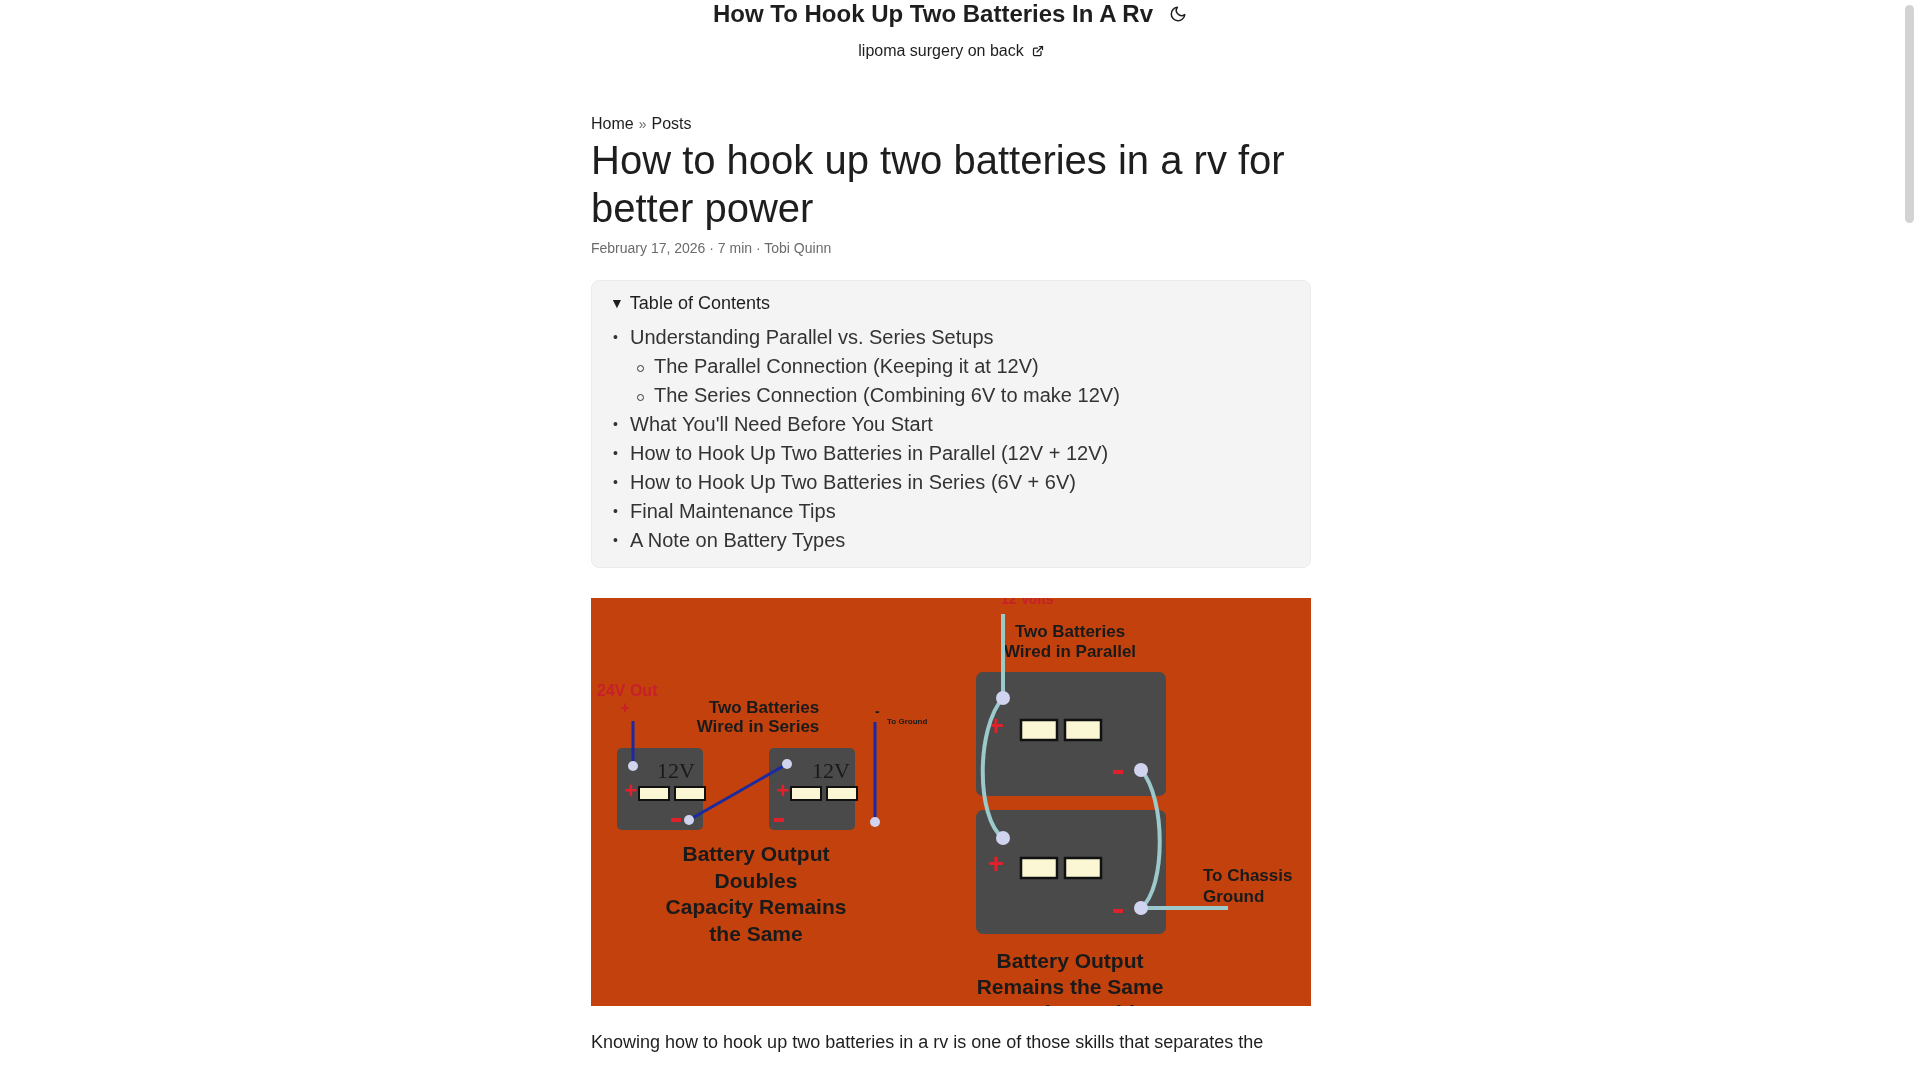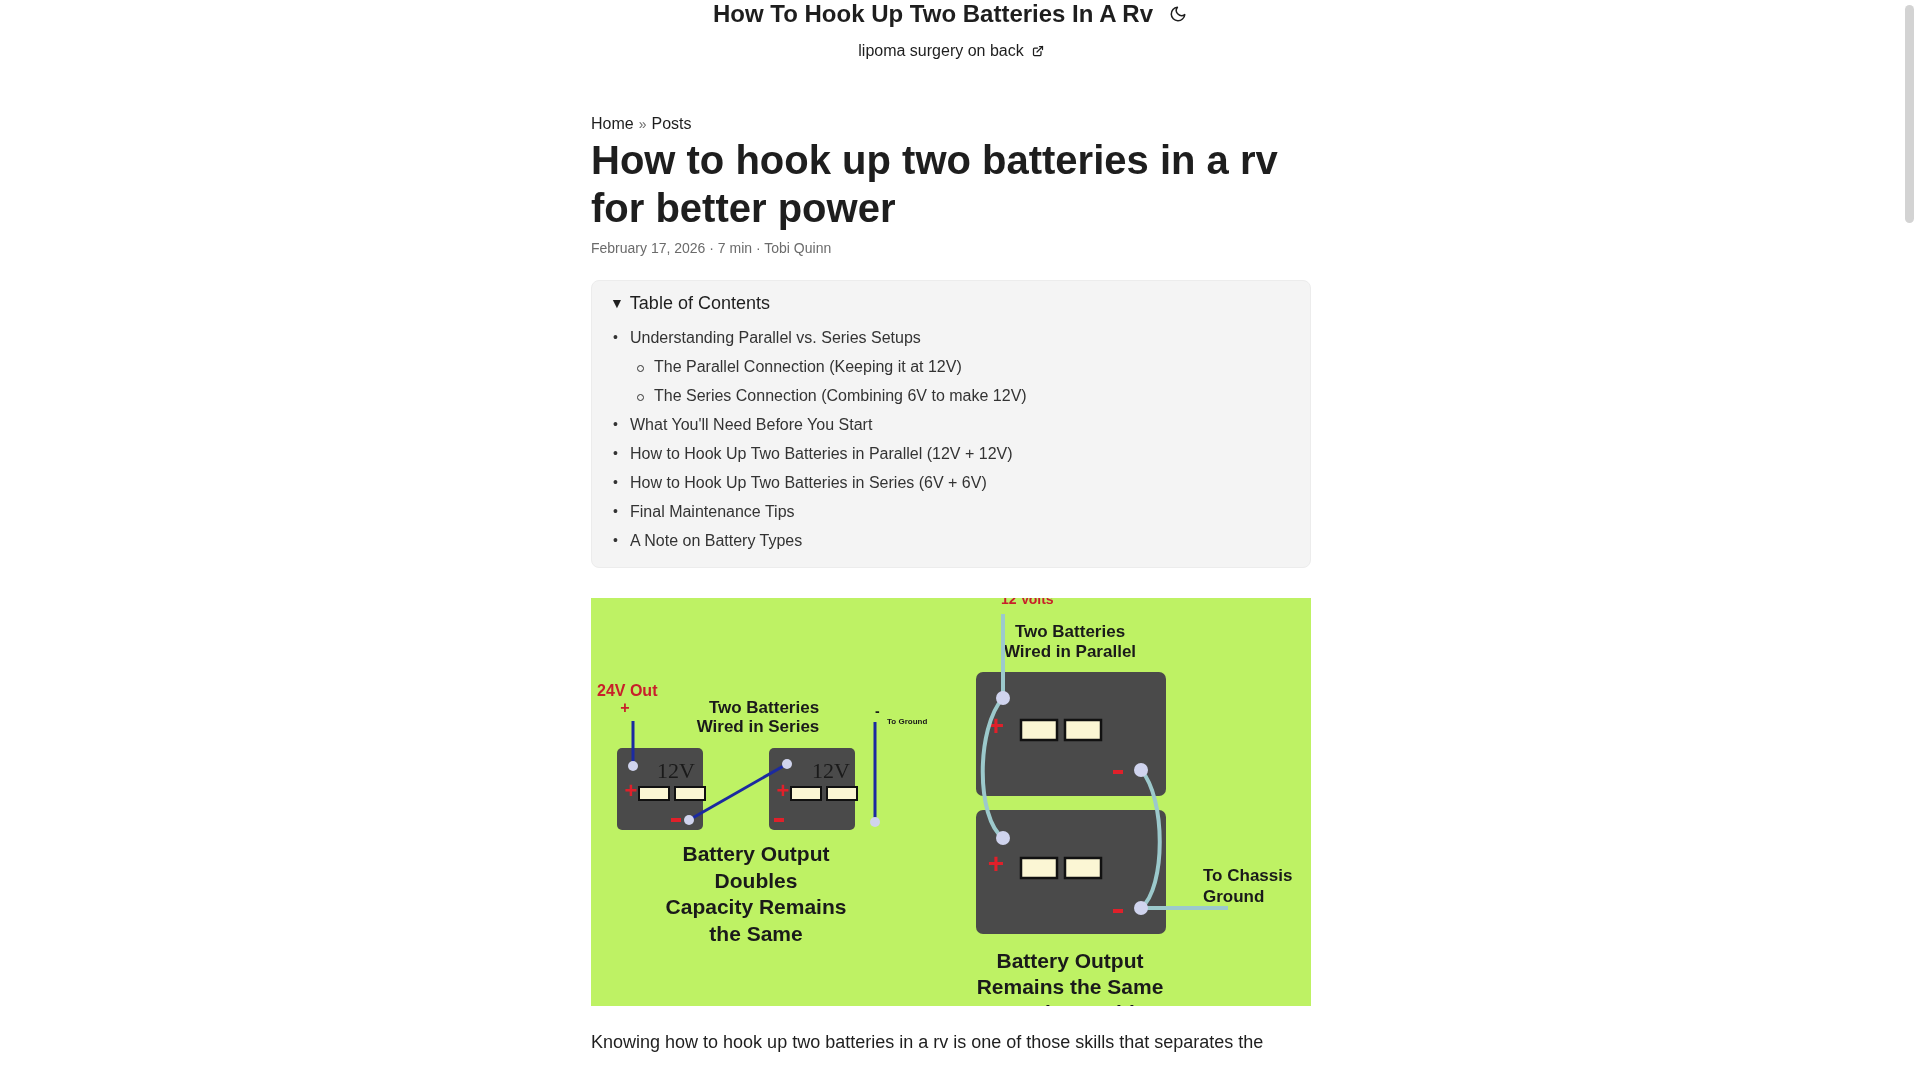--- a/index.html
+++ b/index.html
@@ -15,39 +15,39 @@
   .logo-wrap { display: flex; align-items: center; }
   .logo { font-size: 24px; font-weight: 700; color: #1e1e1e; text-decoration: none; }
   .theme-toggle { margin-left: 14px; width: 22px; height: 22px; display: flex; align-items: center; justify-content: center; cursor: pointer; }
   .ext-link { display: flex; align-items: center; font-size: 16px; color: #1e1e1e; text-decoration: none; margin-right: 0; }
   .ext-link svg { margin-left: 8px; }
 
   .main { position: absolute; left: 591px; top: 104px; width: 720px; }
   .breadcrumbs { font-size: 16px; color: #1e1e1e; height: 32px; line-height: 40px; }
   .breadcrumbs a { color: #1e1e1e; text-decoration: none; }
   .breadcrumbs .sep { color: #6b6b6b; margin: 0 5px; font-size: 14px; }
-  .post-title { font-size: 40px; font-weight: 700; line-height: 48px; margin: 0; color: #1e1e1e; }
+  .post-title { font-size: 40px; font-weight: 400; line-height: 48px; margin: 0; color: #1e1e1e; }
   .post-meta { font-size: 14px; color: #6b6b6b; margin-top: 6px; height: 20px; line-height: 20px; }
 
   .toc {
     margin-top: 22px; background: #f4f4f4; border: 1px solid #ececec; border-radius: 8px;
     padding: 10px 18px 12px 18px; box-sizing: border-box; width: 720px;
   }
   .toc-summary { font-size: 18px; line-height: 24px; color: #1e1e1e; display: flex; align-items: center; cursor: pointer; }
   .toc-summary .tri { font-size: 14px; margin-right: 6px; }
   .toc ul { margin: 0; padding: 0; list-style: none; }
   .toc-list { margin-top: 8px !important; }
-  .toc li { font-size: 16px; line-height: 29px; color: #333; position: relative; }
+  .toc li { font-size: 20px; line-height: 29px; color: #333; position: relative; }
   .toc li.lvl1 { padding-left: 20px; }
   .toc li.lvl1::before { content: "•"; position: absolute; left: 3px; top: 0; font-size: 14px; color: #333; }
   .toc li.lvl2 { padding-left: 44px; }
   .toc li.lvl2::before { content: ""; position: absolute; left: 27px; top: 13px; width: 5px; height: 5px; border: 1px solid #333; border-radius: 50%; }
   .toc a { color: #333; text-decoration: none; }
 
-  .figure { margin-top: 30px; width: 720px; height: 408px; background: #bef264; position: relative; overflow: hidden; }
+  .figure { margin-top: 30px; width: 720px; height: 408px; background: #c2410c; position: relative; overflow: hidden; }
   .figure svg { display: block; }
 
   .para { margin-top: 22px; font-size: 18px; line-height: 28px; color: #1e1e1e; }
 
   .scrollbar { position: absolute; right: 6px; top: 5px; width: 9px; height: 218px; background: #d3d3d3; border-radius: 5px; }
 </style>
 </head>
 <body>
 
 <div class="header">

